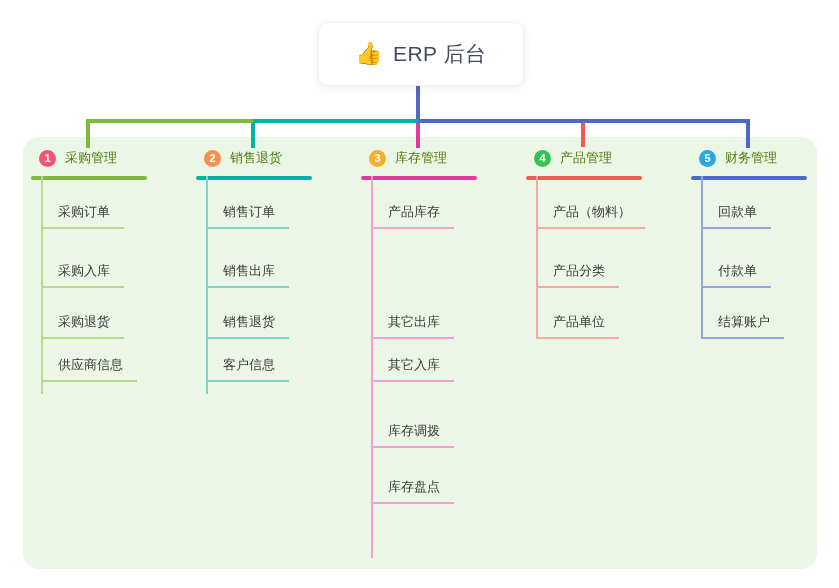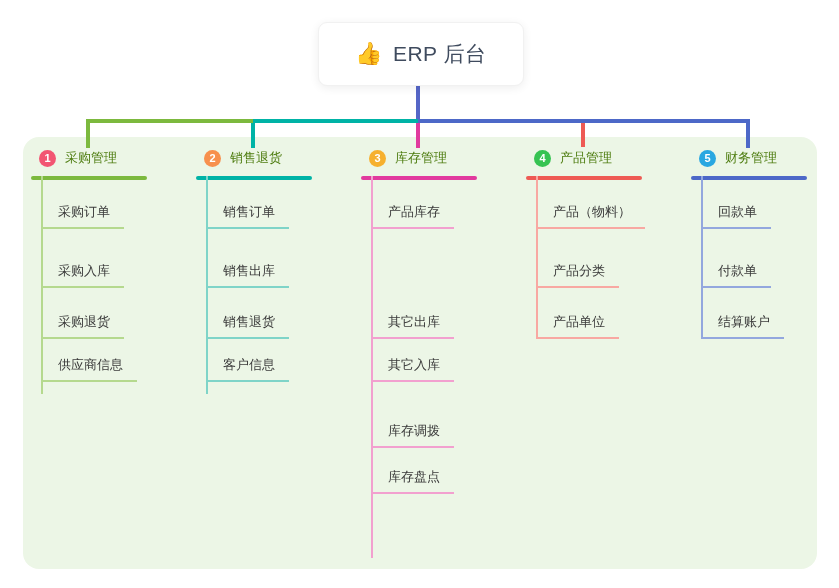--- a/index.html
+++ b/index.html
@@ -66,21 +66,21 @@
   .trunk-7rows{height:382px;}
   .trunk-3rows{height:163px;}
 
   .child{
     position:absolute;left:10px;white-space:nowrap;
     font-size:13px;line-height:16px;color:#3a3a3a;
     padding:0 14px 7px 17px;border-bottom:2px solid;
     cursor:default;
   }
   .r0{top:58px;} .r1{top:117px;} .r2{top:168px;} .r3{top:211px;}
-  .r4{top:277px;} .r5{top:323px;text-align:center;} .r6{top:387px;}
+  .r4{top:277px;} .r5{top:333px;text-align:center;} .r6{top:387px;}
 </style>
 </head>
 <body>
 
 <div class="canvas">
 
   <div class="panel"></div>
 
   <div class="line stem"></div>
   <div class="line bus-green"></div>

